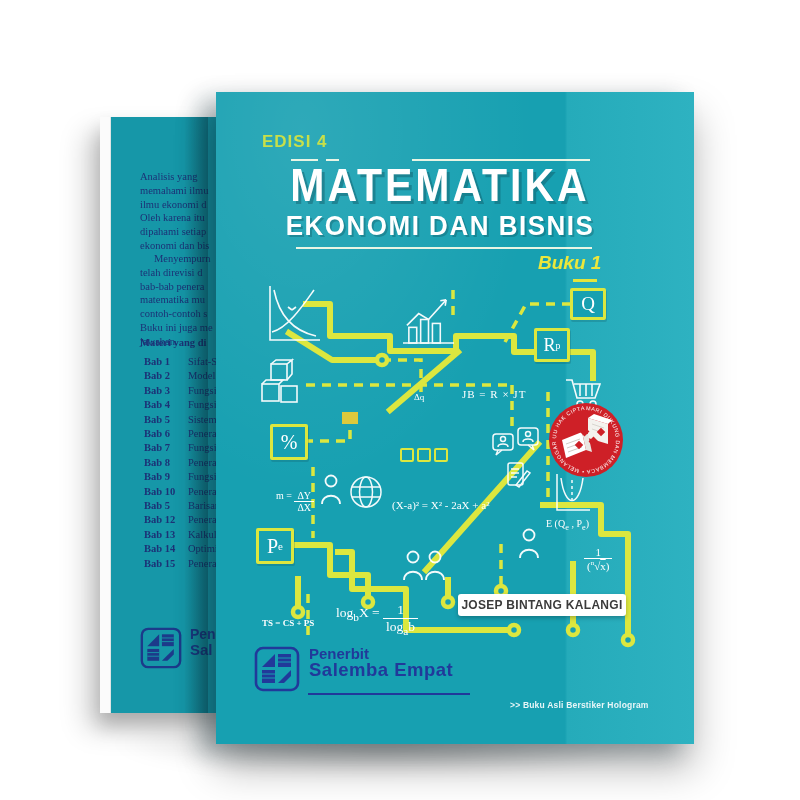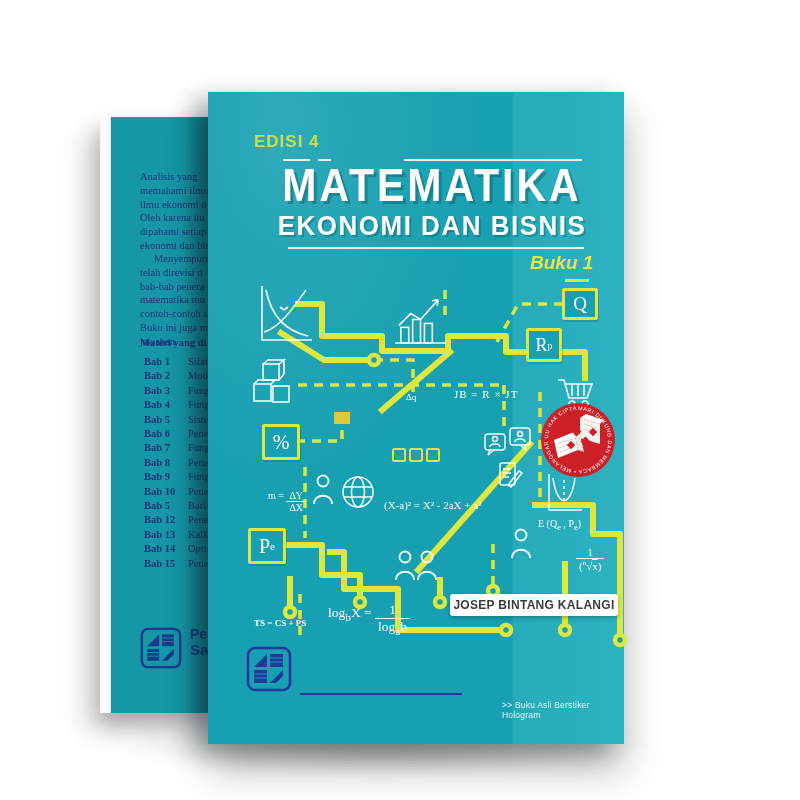--- a/index.html
+++ b/index.html
@@ -27,21 +27,21 @@
   .materi{position:absolute;left:40px;top:220px;font-weight:bold;color:#1c3276;
     font-family:"Liberation Serif",serif;font-size:10.5px;white-space:nowrap;}
   .bab-list{position:absolute;left:44px;top:238px;width:220px;}
   .bab-row{display:flex;color:#1c3276;font-family:"Liberation Serif",serif;
     font-size:10.5px;line-height:14.4px;white-space:nowrap;}
   .bab-label{font-weight:bold;width:44px;flex:0 0 44px;}
   .back-logo{position:absolute;left:40px;top:510px;display:flex;align-items:flex-start;}
   .back-logo .pub-text{margin-left:8px;color:#1c3a8a;font-weight:bold;line-height:1.05;
     font-size:14px;white-space:nowrap;}
   
-  .front-book{position:absolute;left:208px;top:92px;width:416px;height:652px;
+  .front-book{position:absolute;left:216px;top:92px;width:478px;height:652px;
     background:linear-gradient(to right,var(--front) 0%,var(--front) 73%,#25abba 73.5%,var(--front-light) 100%);
     box-shadow:-16px 8px 22px rgba(10,40,50,0.30), 0 24px 38px rgba(0,0,0,0.28);}
   .front-book::before{content:"";position:absolute;inset:0;
     background:radial-gradient(ellipse at 18% 6%,rgba(255,255,255,0.10),rgba(255,255,255,0) 42%);
     pointer-events:none;}
   .abs{position:absolute;}
   .edisi{left:46px;top:40px;color:var(--lime-text);font-weight:bold;font-size:17px;letter-spacing:1px;}
   .tline{background:rgba(250,252,232,0.92);height:2px;}
   .title{left:0;top:71px;width:448px;text-align:center;color:#fff;font-weight:bold;
     font-size:41px;letter-spacing:3px;line-height:1;transform:scaleY(1.12);transform-origin:top center;
@@ -67,21 +67,21 @@
   .doodle svg{display:block;}
   .author-pill{left:242px;top:502px;width:168px;height:22px;background:#fff;border-radius:3px;
     display:flex;align-items:center;justify-content:center;color:var(--author);
     font-weight:bold;font-size:12px;letter-spacing:0.3px;z-index:3;
     box-shadow:0 2px 4px rgba(0,0,0,0.25);white-space:nowrap;}
   .front-logo{left:38px;top:554px;display:flex;align-items:flex-start;z-index:2;}
   .front-logo .pub-text{margin-left:9px;color:#21399a;line-height:1.0;white-space:nowrap;}
   .pub-l1{font-weight:bold;font-size:15px;}
   .pub-l2{font-weight:bold;font-size:18.5px;letter-spacing:0.5px;}
   .pub-underline{left:92px;top:601px;width:162px;height:2px;background:#21399a;}
-  .hologram{left:294px;top:608px;color:#e8f6f8;font-weight:normal;font-size:8.5px;letter-spacing:0.2px;z-index:2;}
+  .hologram{left:294px;top:608px;color:#e8f6f8;font-weight:bold;font-size:8.5px;letter-spacing:0.2px;z-index:2;}
   .badge{left:332px;top:310px;width:76px;height:76px;z-index:3;}
   .circuit{position:absolute;inset:0;z-index:1;}
 </style>
 </head>
 <body>
 
 <div class="scene">
   <div class="ground-shadow"></div>
 
   <div class="back-book">
@@ -407,17 +407,21 @@
           <rect x="8" y="24" width="13" height="13" fill="#21399a"></rect>
           <polygon points="24,37 37,24 37,30 30,37" fill="#21399a"></polygon>
           <g stroke="#17a0b1" stroke-width="1">
             <line x1="24" y1="12" x2="37" y2="12"></line>
               <line x1="24" y1="16" x2="37" y2="16"></line>
             <line x1="8" y1="28" x2="21" y2="28"></line>
               <line x1="8" y1="32" x2="21" y2="32"></line>
           </g>
         </svg>
       </span>
+      <span class="pub-text">
+        <div class="pub-l1">Penerbit</div>
+        <div class="pub-l2">Salemba Empat</div>
+      </span>
     </div>
     <div class="abs pub-underline"></div>
     <div class="abs hologram">&gt;&gt; Buku Asli Berstiker Hologram</div>
   </div>
 </div>
 
 </body></html>

